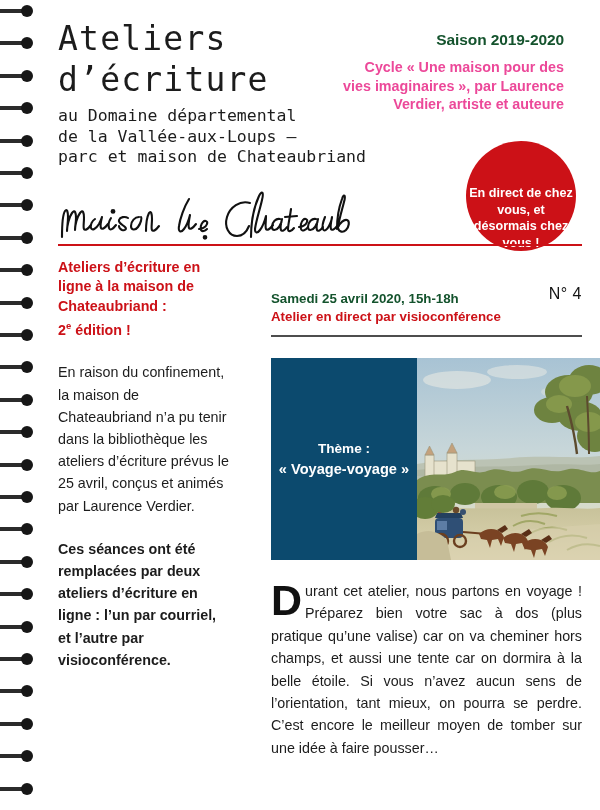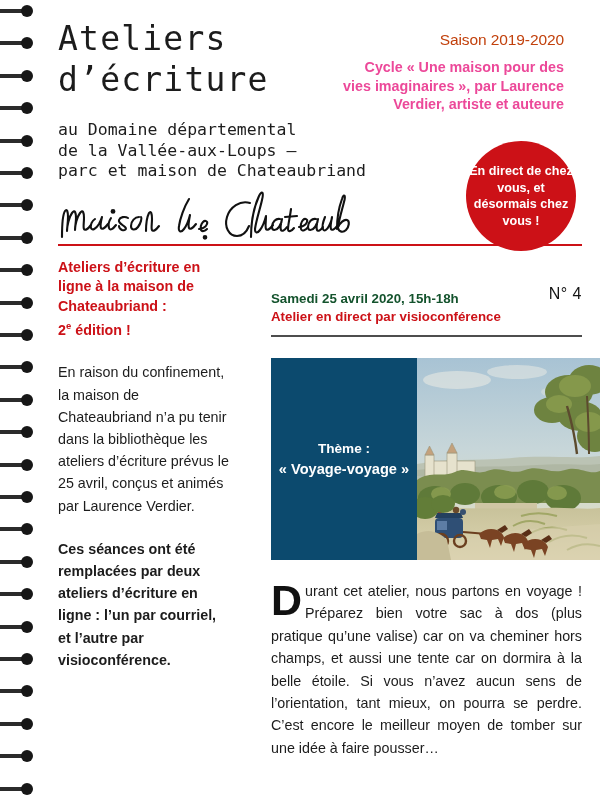--- a/index.html
+++ b/index.html
@@ -71,21 +71,21 @@
     letter-spacing: 1.2px;
     color: #1c1c1c;
     font-weight: 400;
     white-space: nowrap;
   }
   .sub-title {
     font-family: "DejaVu Sans Mono", "Liberation Mono", monospace;
     font-size: 16.5px;
     line-height: 20.5px;
     color: #1c1c1c;
-    margin-top: 20px;
+    margin-top: 6px;
     white-space: nowrap;
   }
 
   
   #signature {
     position: absolute;
     left: -4px;
     top: 163px;
     width: 300px;
     height: 62px;
@@ -93,23 +93,23 @@
 
   
   #header-right {
     position: absolute;
     right: 18px;
     top: 12px;
     width: 230px;
     text-align: right;
   }
   #season {
-    color: #c2410c;
+    color: #14532d;
     font-size: 15.5px;
-    font-weight: normal;
+    font-weight: bold;
     letter-spacing: -0.1px;
     line-height: 19px;
   }
   #cycle {
     color: #ec4899;
     font-size: 14.3px;
     font-weight: bold;
     line-height: 18.5px;
     margin-top: 9px;
   }
@@ -121,21 +121,21 @@
     top: 141px;
     width: 110px;
     height: 110px;
     border-radius: 50%;
     background: #cc1117;
     color: #ffffff;
     font-size: 12.6px;
     font-weight: bold;
     line-height: 16.5px;
     display: flex;
-    align-items: center;
+    align-items: flex-end;
     justify-content: center;
     text-align: center;
     z-index: 3;
   }
 
   
   #rule-red {
     position: absolute;
     left: 58px;
     top: 244px;

